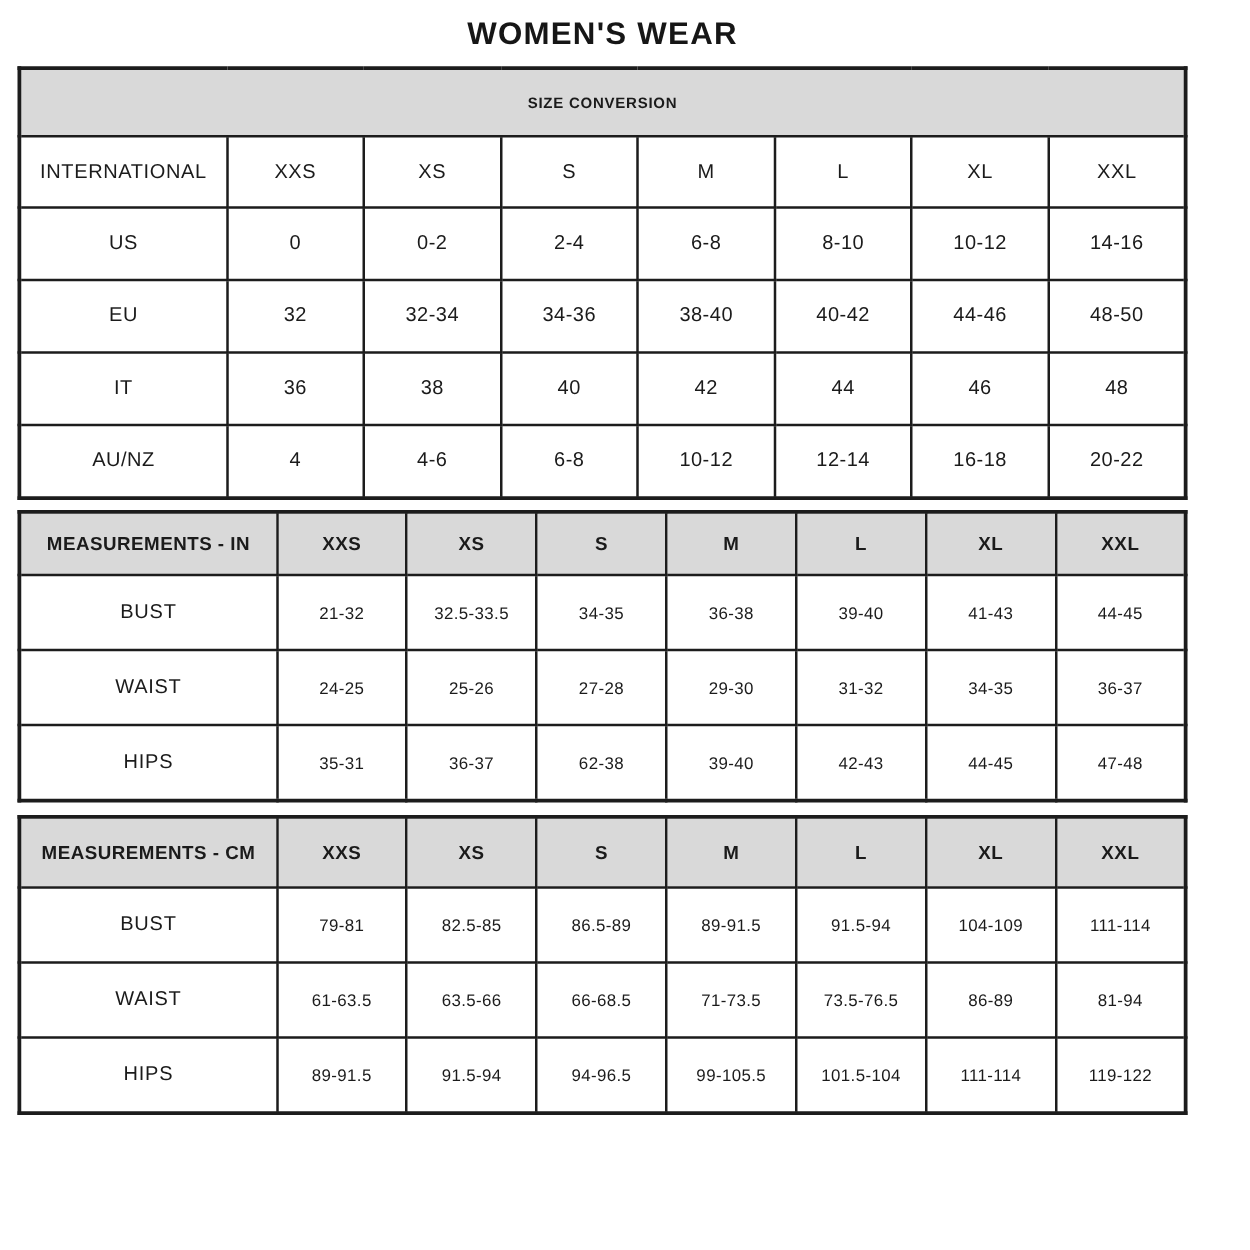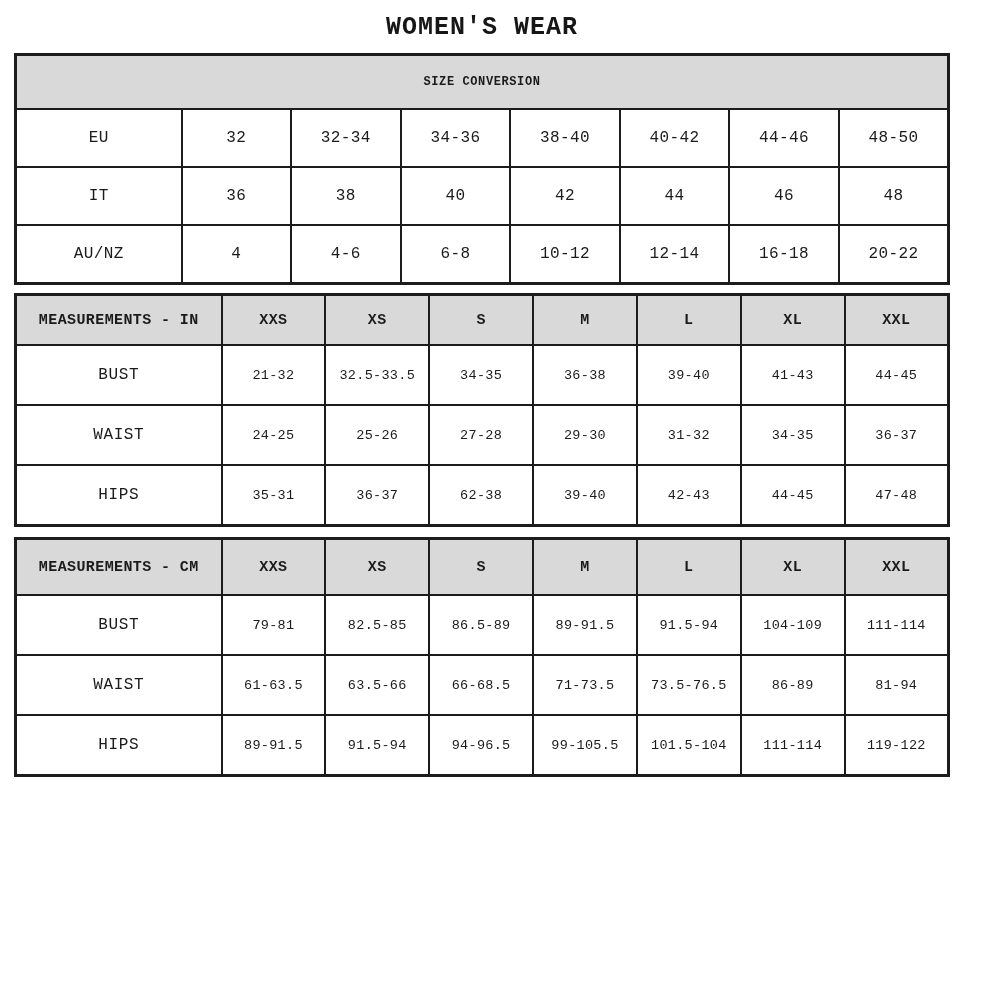--- a/index.html
+++ b/index.html
@@ -3,21 +3,21 @@
 <meta charset="utf-8">
 <style>
   html,body{margin:0;padding:0;}
   body{
     width:1000px;height:1000px;
     background:#ffffff;
     font-family:"Liberation Sans","DejaVu Sans",sans-serif;
     color:#1b1b1b;
     -webkit-font-smoothing:antialiased;
   }
-  .page{width:964px;height:1000px;overflow:hidden;font-family:Liberation Mono, monospace;}
+  .page{width:964px;height:1000px;overflow:hidden;}
   h1.page-title{
     margin:13px 0 11px 0;
     text-align:center;
     font-size:25px;
     font-weight:700;
     letter-spacing:1px;
     color:#161616;
   }
   table.sz{
     width:936px;
@@ -65,22 +65,42 @@
 
   <table class="sz t1">
     <colgroup>
         <col class="c0">
         <col span="7">
       </colgroup>
     <thead>
       <tr>
         <th class="band" colspan="8">SIZE CONVERSION</th>
       </tr>
+      <tr class="cols" id="t1-headrow">
+          <th class="lab">INTERNATIONAL</th>
+          <th>XXS</th>
+          <th>XS</th>
+          <th>S</th>
+          <th>M</th>
+          <th>L</th>
+          <th>XL</th>
+          <th>XXL</th>
+        </tr>
     </thead>
     <tbody id="t1-body">
+        <tr>
+          <td class="lab">US</td>
+          <td>0</td>
+          <td>0-2</td>
+          <td>2-4</td>
+          <td>6-8</td>
+          <td>8-10</td>
+          <td>10-12</td>
+          <td>14-16</td>
+        </tr>
         <tr>
           <td class="lab">EU</td>
           <td>32</td>
           <td>32-34</td>
           <td>34-36</td>
           <td>38-40</td>
           <td>40-42</td>
           <td>44-46</td>
           <td>48-50</td>
         </tr>

